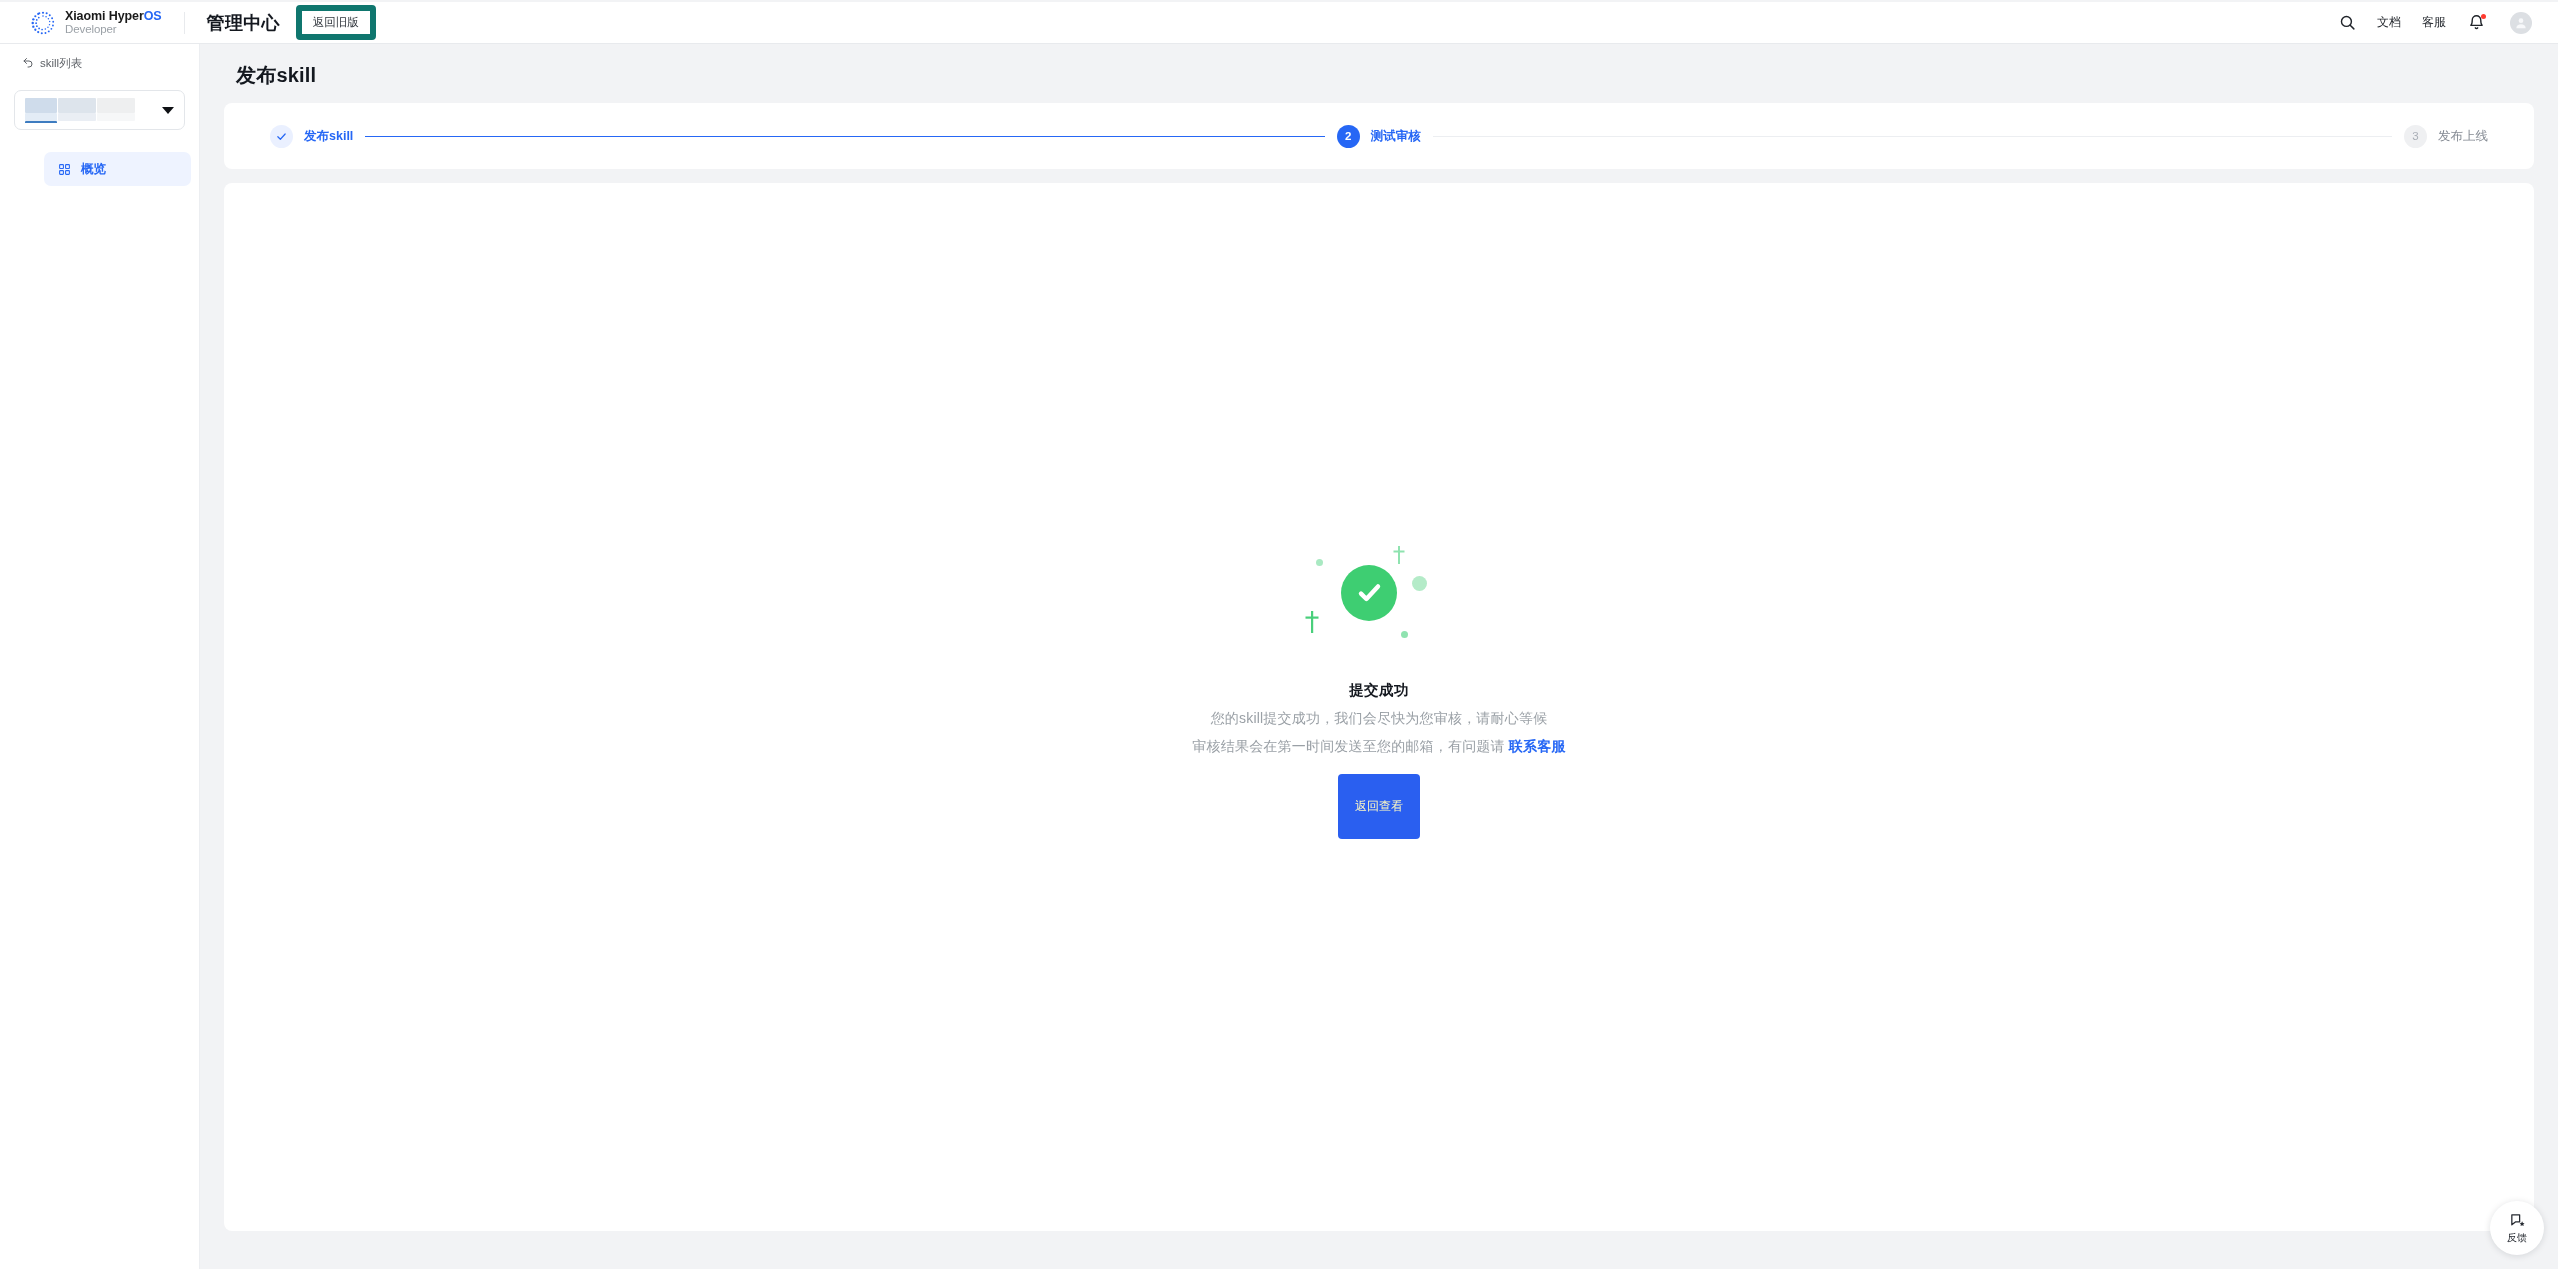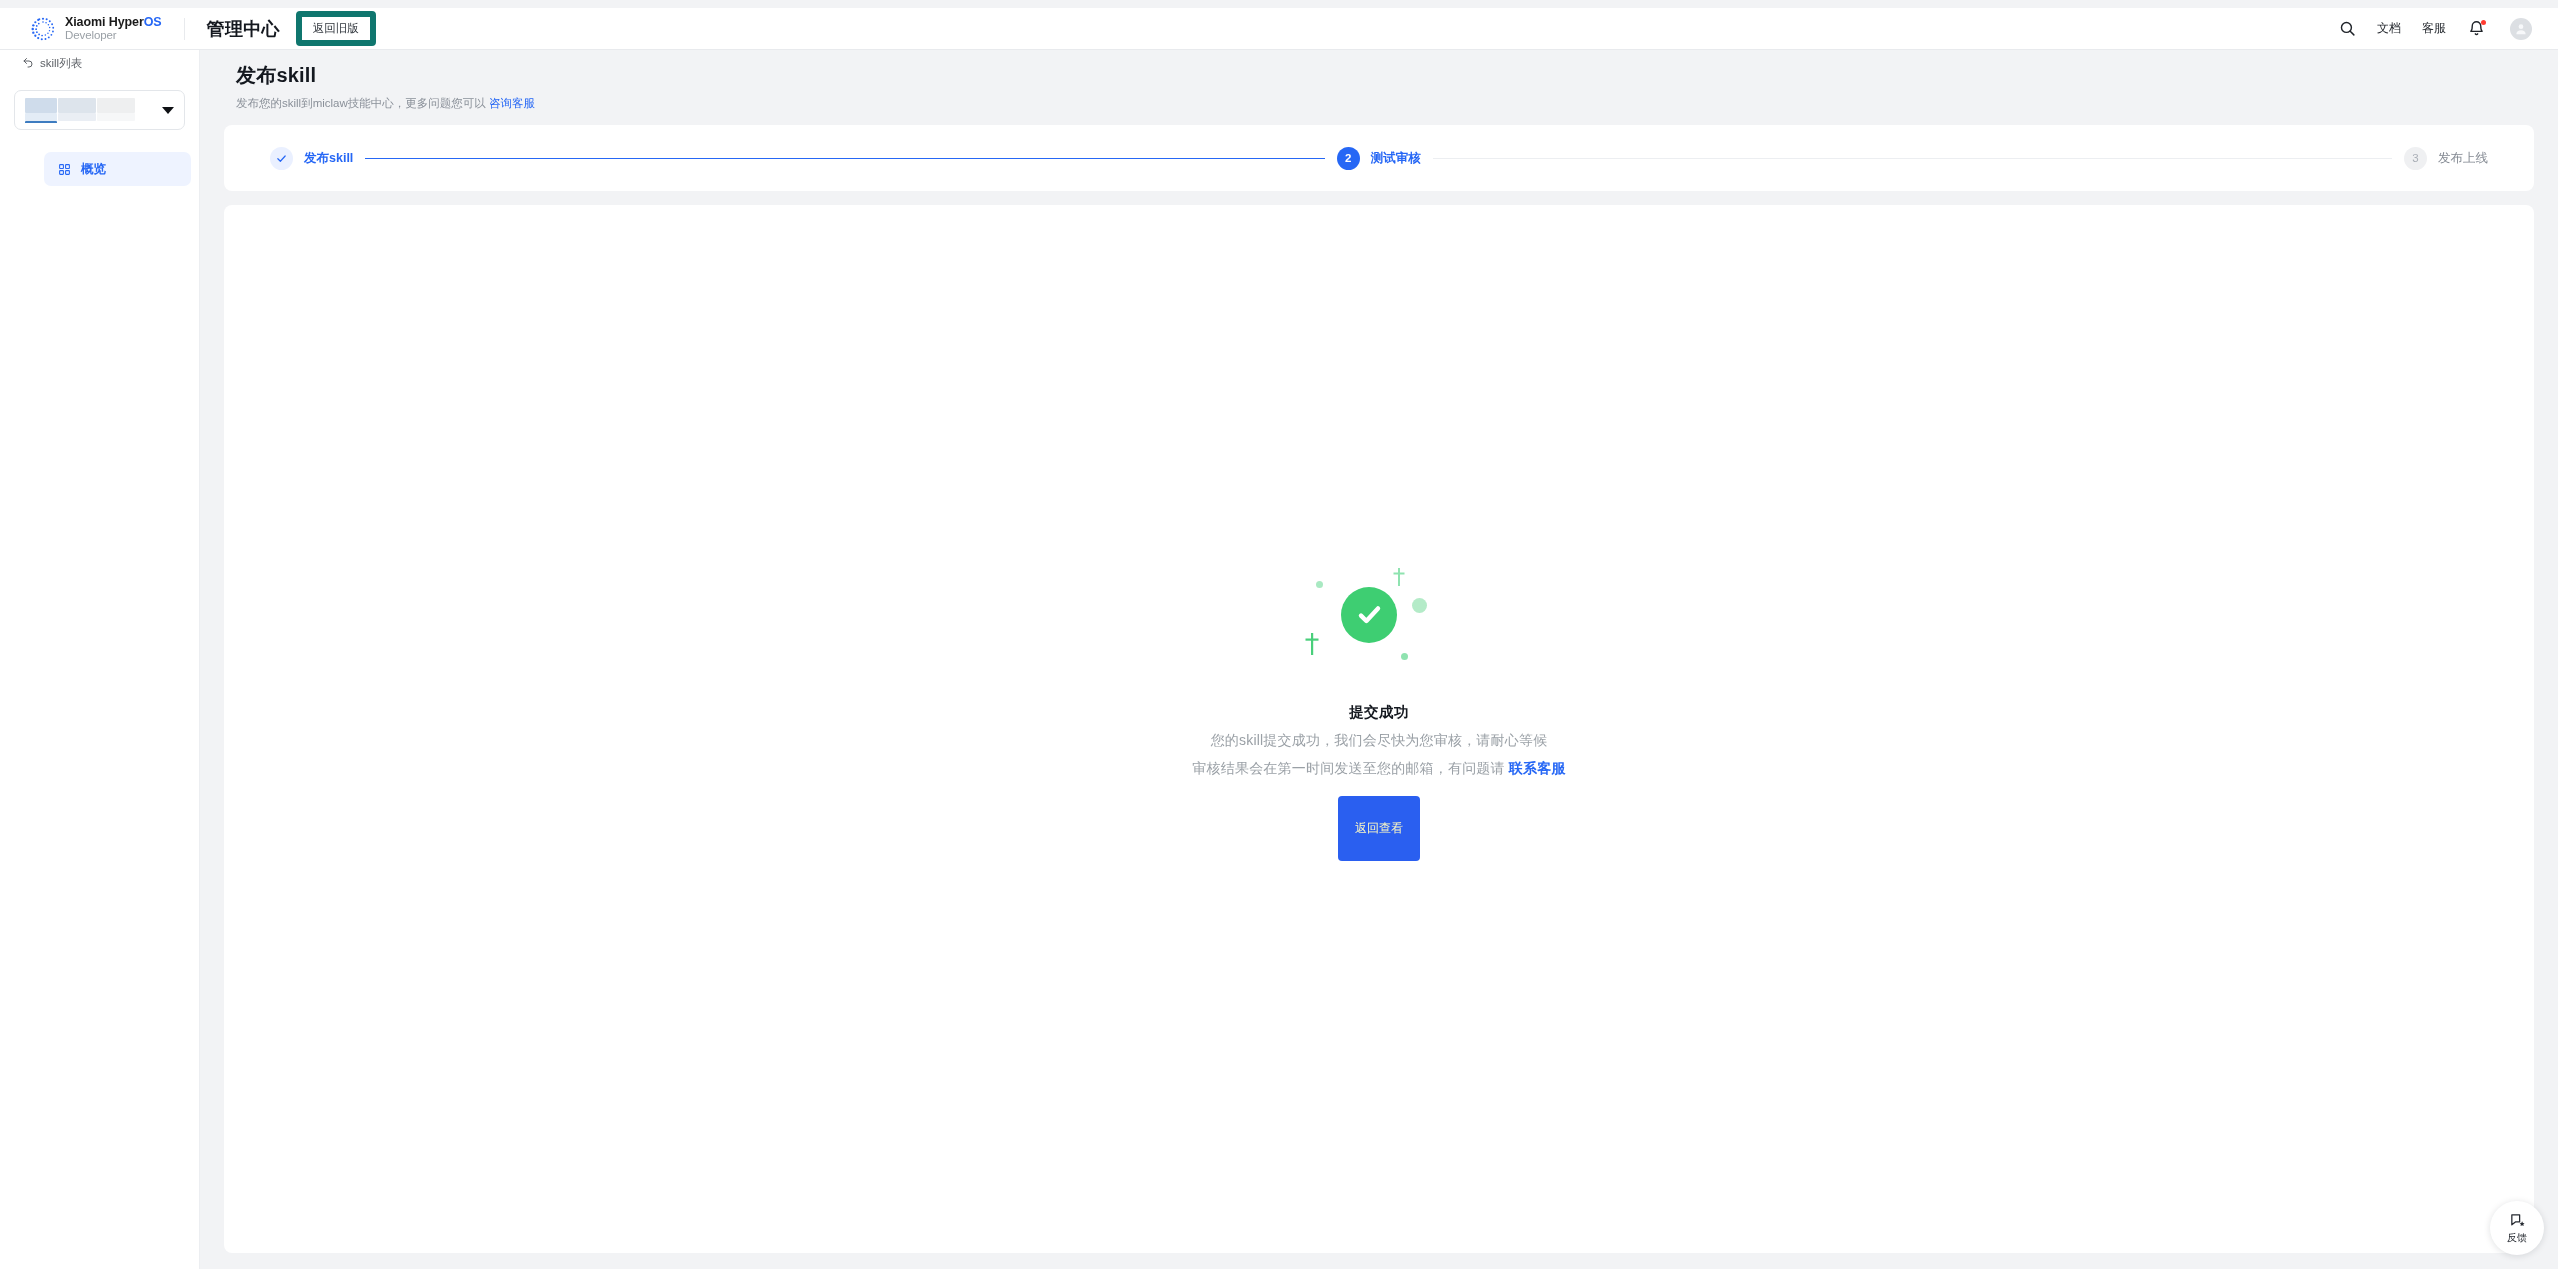--- a/index.html
+++ b/index.html
@@ -7,21 +7,21 @@
     width: 2558px;
     height: 1269px;
     overflow: hidden;
     background: #f2f3f5;
     font-family: "Liberation Sans", "DejaVu Sans", sans-serif;
     -webkit-font-smoothing: antialiased;
   }
 
   
   .header {
-    position: absolute; top: 8px; left: 0;
+    position: absolute; top: 2px; left: 0;
     width: 2558px; height: 42px;
     background: #ffffff;
     border-bottom: 1px solid #e8eaed;
     display: flex; align-items: center;
     z-index: 30;
   }
   .logo-wrap { display: flex; align-items: center; padding-left: 30px; }
   .logo-mark { width: 26px; height: 26px; flex: 0 0 26px; }
   .logo-text { margin-left: 9px; line-height: 1.05; }
   .logo-line1 { font-size: 12.5px; font-weight: 700; color: #1a1a1a; letter-spacing: -.1px; white-space: nowrap;}
@@ -281,24 +281,20 @@
       </svg>
       <span>概览</span>
     </div>
   </div>
 </div>
 
 <div class="main">
 
   <div class="page-head">
     <div class="page-title">发布skill</div>
-    <div class="page-sub">
-      <span>发布您的skill到miclaw技能中心，更多问题您可以</span>
-      <span class="lnk">咨询客服</span>
-    </div>
   </div>
 
   <div class="card steps-card">
     <div class="step">
       <span class="step-badge done">
         <svg width="11" height="11" viewBox="0 0 24 24" fill="none" stroke="#2667f5" stroke-width="2.6" stroke-linecap="round" stroke-linejoin="round">
           <path d="M4 12.5 9.5 18 20 6.5"></path>
         </svg>
       </span>
       <span class="step-label done">发布skill</span>

